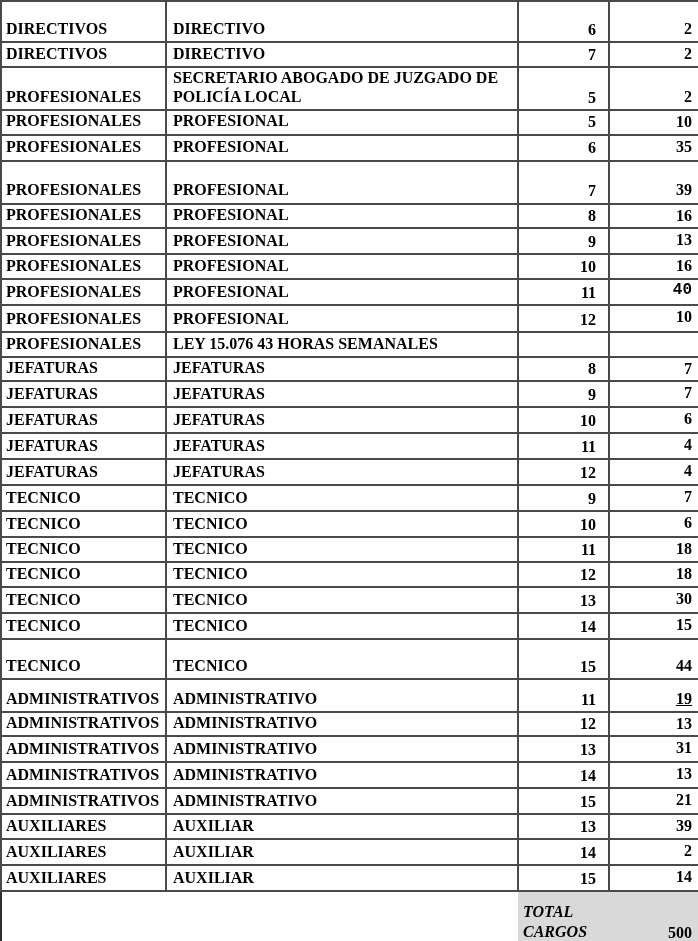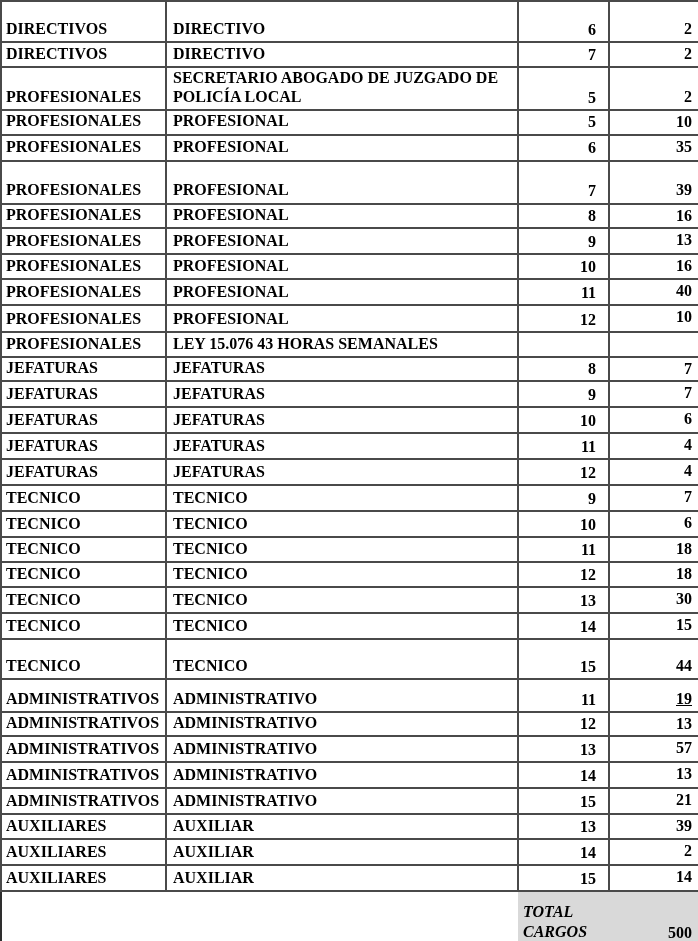--- a/index.html
+++ b/index.html
@@ -109,21 +109,21 @@
       <tr style="height:25px">
         <td class="c1" style="border-color: rgb(74, 74, 74);">PROFESIONALES</td>
         <td class="c2" style="border-color: rgb(74, 74, 74);">PROFESIONAL</td>
         <td class="g" style="border-color: rgb(74, 74, 74);">10</td>
         <td class="n" style="border-color: rgb(74, 74, 74);">16</td>
       </tr>
       <tr style="height:26px">
         <td class="c1" style="border-color: rgb(74, 74, 74);">PROFESIONALES</td>
         <td class="c2" style="border-color: rgb(74, 74, 74);">PROFESIONAL</td>
         <td class="g" style="border-color: rgb(74, 74, 74);">11</td>
-        <td class="n" style="border-color: rgb(74, 74, 74);">40</td>
+        <td class="n" style="border-color: rgb(74, 74, 74); font-family: Liberation Mono, monospace;">40</td>
       </tr>
       <tr style="height:27px">
         <td class="c1" style="border-color: rgb(74, 74, 74);">PROFESIONALES</td>
         <td class="c2" style="border-color: rgb(74, 74, 74);">PROFESIONAL</td>
         <td class="g" style="border-color: rgb(74, 74, 74);">12</td>
         <td class="n" style="border-color: rgb(74, 74, 74);">10</td>
       </tr>
       <tr style="height:25px">
         <td class="c1" style="border-color: rgb(74, 74, 74);">PROFESIONALES</td>
         <td class="c2" style="border-color: rgb(74, 74, 74);">LEY 15.076 43 HORAS SEMANALES</td>
@@ -211,21 +211,21 @@
       <tr style="height:24px">
         <td class="c1" style="border-color: rgb(74, 74, 74);">ADMINISTRATIVOS</td>
         <td class="c2" style="border-color: rgb(74, 74, 74);">ADMINISTRATIVO</td>
         <td class="g" style="border-color: rgb(74, 74, 74);">12</td>
         <td class="n" style="border-color: rgb(74, 74, 74);">13</td>
       </tr>
       <tr style="height:26px">
         <td class="c1" style="border-color: rgb(74, 74, 74);">ADMINISTRATIVOS</td>
         <td class="c2" style="border-color: rgb(74, 74, 74);">ADMINISTRATIVO</td>
         <td class="g" style="border-color: rgb(74, 74, 74);">13</td>
-        <td class="n" style="border-color: rgb(74, 74, 74);">57</td>
+        <td class="n" style="border-color: rgb(74, 74, 74);">31</td>
       </tr>
       <tr style="height:26px">
         <td class="c1" style="border-color: rgb(74, 74, 74);">ADMINISTRATIVOS</td>
         <td class="c2" style="border-color: rgb(74, 74, 74);">ADMINISTRATIVO</td>
         <td class="g" style="border-color: rgb(74, 74, 74);">14</td>
         <td class="n" style="border-color: rgb(74, 74, 74);">13</td>
       </tr>
       <tr style="height:26px">
         <td class="c1" style="border-color: rgb(74, 74, 74);">ADMINISTRATIVOS</td>
         <td class="c2" style="border-color: rgb(74, 74, 74);">ADMINISTRATIVO</td>

